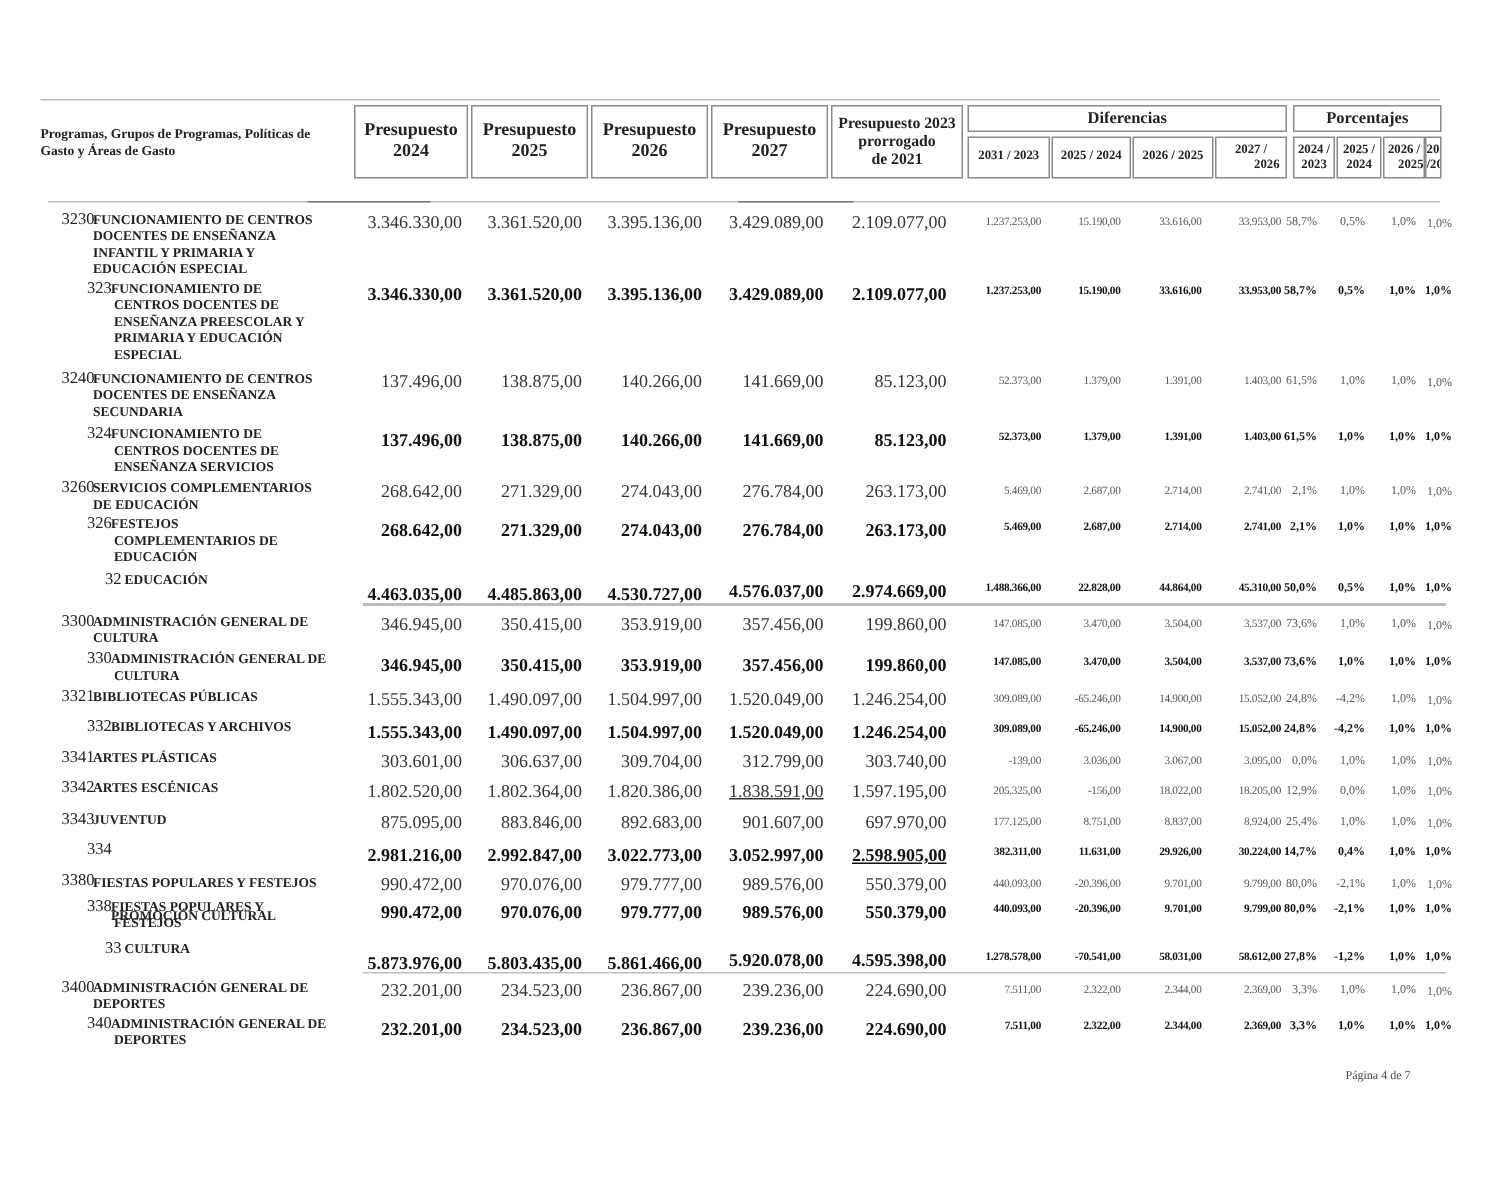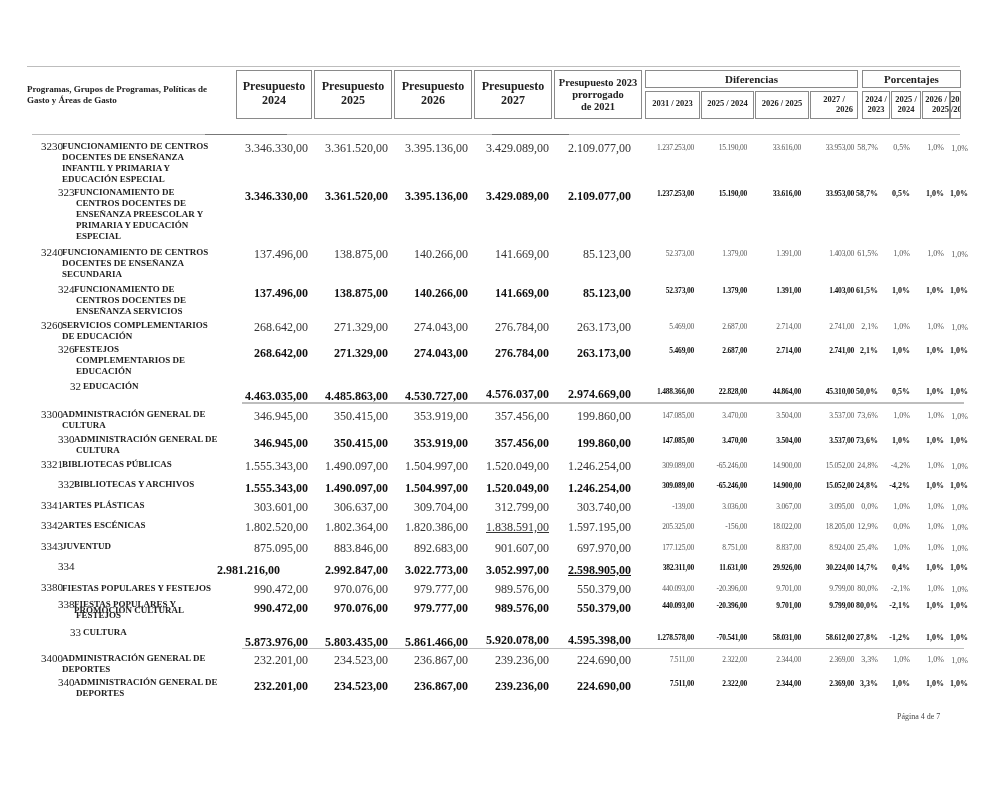--- a/index.html
+++ b/index.html
@@ -339,21 +339,21 @@
       <span class="dif" style="top: 2px; right: 199px;">8.837,00</span>
       <span class="dif" style="top: 2px; right: 146px;">8.924,00</span>
       <span class="pct" style="top: 2px; right: 122px;">25,4%</span>
       <span class="pct" style="top: 2px; right: 90px;">1,0%</span>
       <span class="pct" style="top: 2px; right: 56px;">1,0%</span>
       <span class="pct" style="top: 3px; right: 32px;">1,0%</span>
     </div>
     <div class="row" style="top: 561px;">
       <span class="code" style="left: 58px; top: 0px;">334</span>
       <span class="label" style="top: 0px; left: 74px; white-space: nowrap; margin-top: 44px;">PROMOCIÓN CULTURAL</span>
-      <span class="num b" style="top: 2px; right: 720px;">2.981.216,00</span>
+      <span class="num b" style="top: 2px; right: 692px;">2.981.216,00</span>
       <span class="num b" style="top: 2px; right: 612px;">2.992.847,00</span>
       <span class="num b" style="top: 2px; right: 532px;">3.022.773,00</span>
       <span class="num b" style="top: 2px; right: 451px;">3.052.997,00</span>
       <span class="num b" style="top: 2px; right: 369px; text-decoration: underline;">2.598.905,00</span>
       <span class="dif b" style="top: 2px; right: 306px;">382.311,00</span>
       <span class="dif b" style="top: 2px; right: 253px;">11.631,00</span>
       <span class="dif b" style="top: 2px; right: 199px;">29.926,00</span>
       <span class="dif b" style="top: 2px; right: 146px;">30.224,00</span>
       <span class="pct b" style="top: 2px; right: 122px;">14,7%</span>
       <span class="pct b" style="top: 2px; right: 90px;">0,4%</span>

